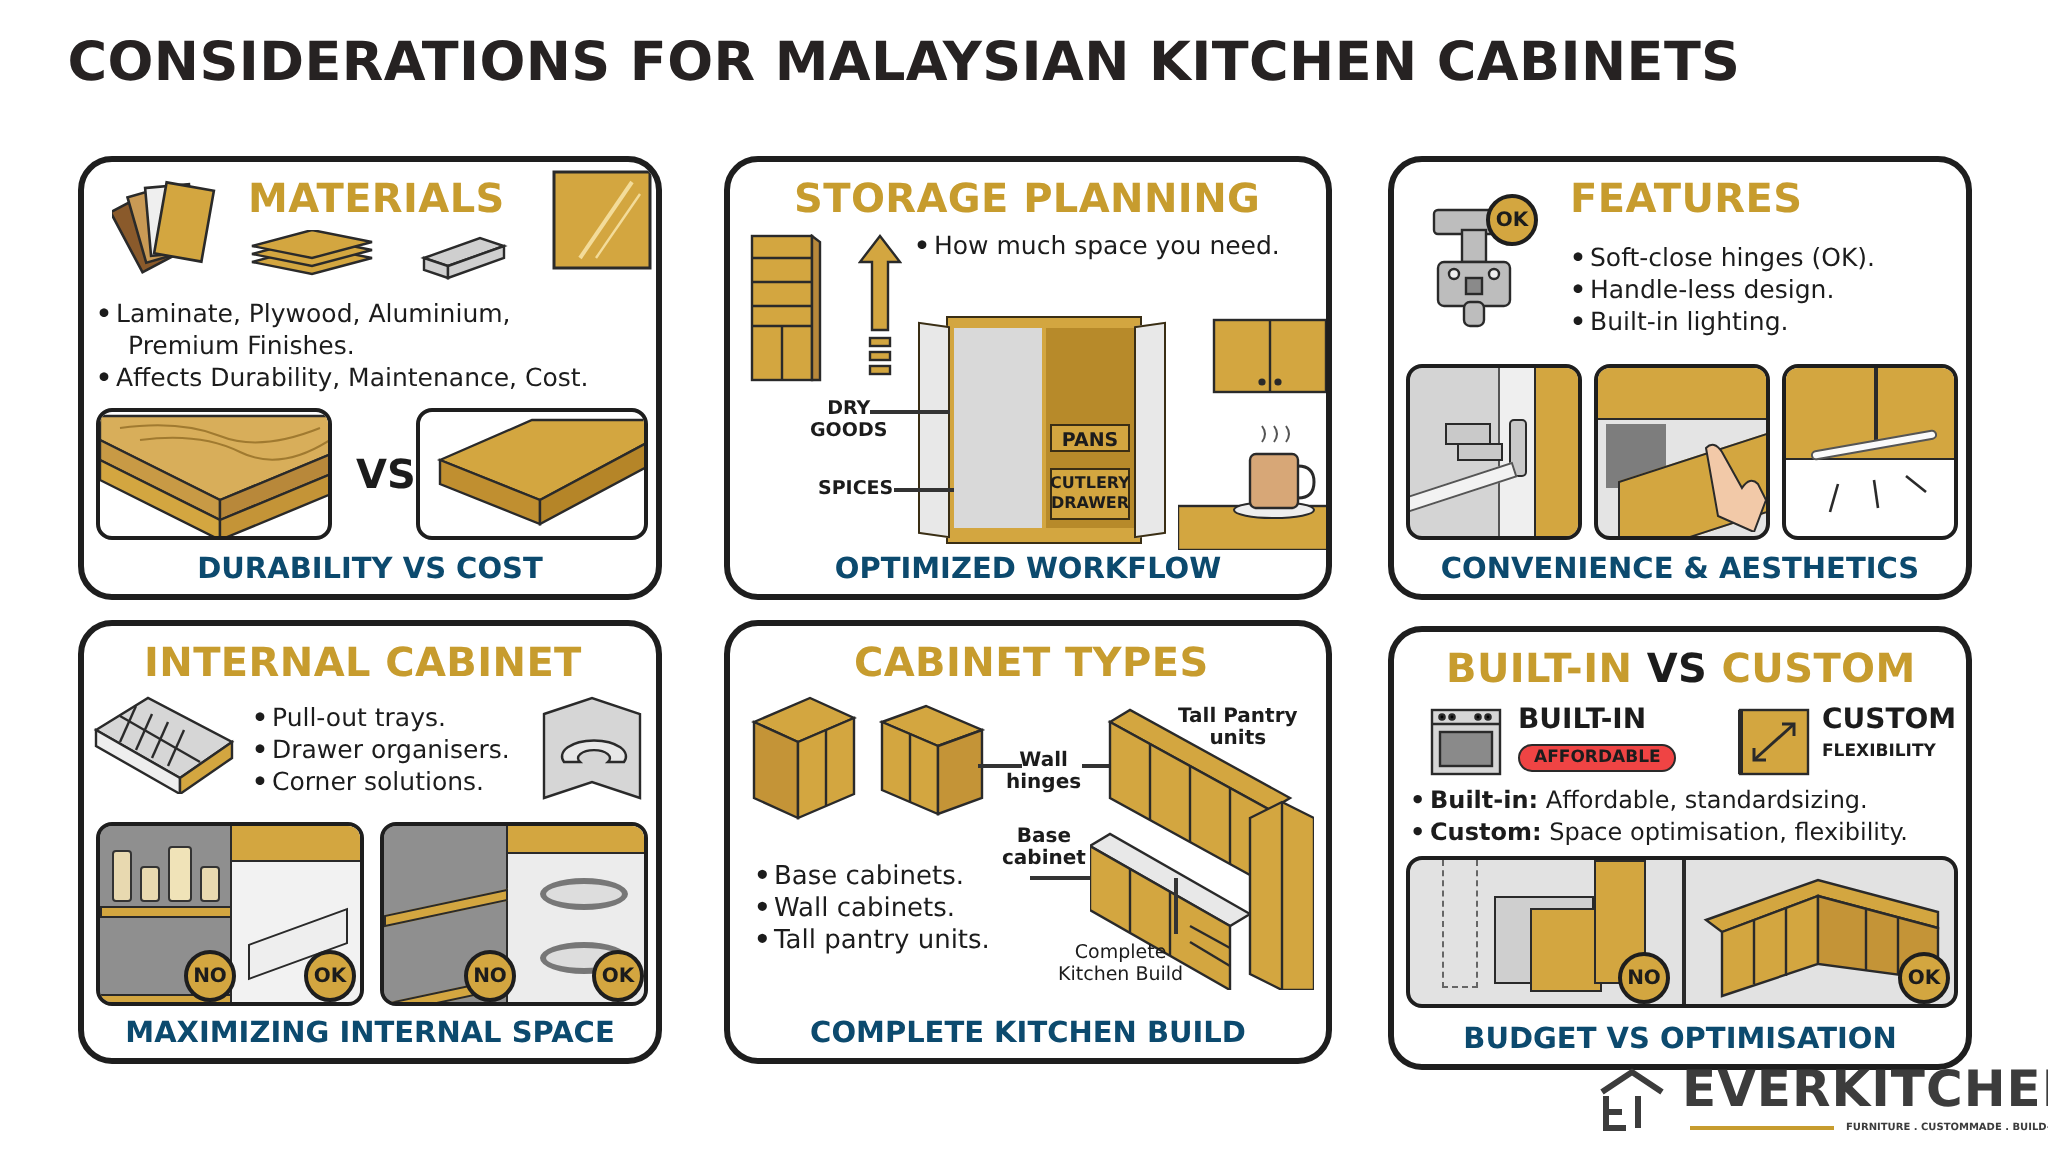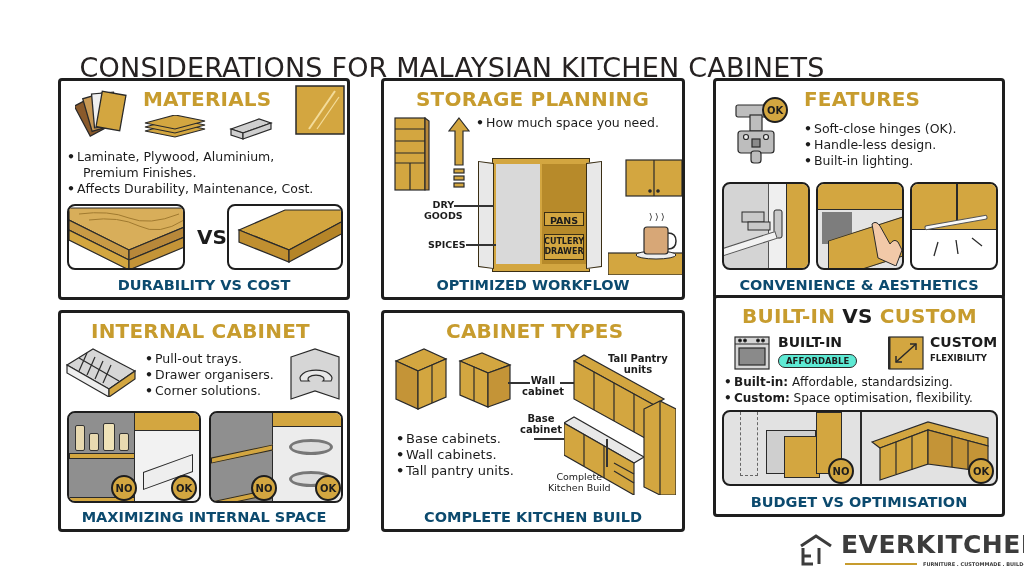--- a/index.html
+++ b/index.html
@@ -1,34 +1,34 @@
 <!DOCTYPE html>
 <html><head>
 <meta charset="utf-8">
 <style>
   * { box-sizing: border-box; margin: 0; padding: 0; }
   html, body { width: 1024px; height: 576px; background: #ffffff; overflow: hidden; }
   body { font-family: "DejaVu Sans", "Liberation Sans", sans-serif; color: #1c1c1c; position: relative; }
 
   .main-title {
     position: absolute; left: 0; top: 16px; width: 904px; text-align: center;
-    font-family: "DejaVu Sans", sans-serif; font-weight: normal; font-size: 27px;
-    letter-spacing: 0.2px; color: #262222; margin-top: 36px;
+    font-family: "DejaVu Sans", sans-serif; font-weight: bold; font-size: 27px;
+    letter-spacing: 0.2px; color: #262222;
   }
 
   .panel {
     position: absolute; width: 292px; height: 222px;
-    border: 3px solid #1e1e1e; border-radius: 4px; background: #fff; overflow: hidden; margin-left: 19px;
+    border: 3px solid #1e1e1e; border-radius: 17px; background: #fff; overflow: hidden;
   }
   .p1 { left: 39px;  top: 78px; width: 292px; }
   .p2 { left: 362px; top: 78px; width: 304px; }
   .p3 { left: 694px; top: 78px; width: 292px; }
   .p4 { left: 39px;  top: 310px; width: 292px; }
   .p5 { left: 362px; top: 310px; width: 304px; }
-  .p6 { left: 694px; top: 295px; width: 292px; }
+  .p6 { left: 694px; top: 313px; width: 292px; }
 
   .ptitle {
     position: absolute; font-weight: bold; font-size: 20px; color: #c79c2e;
     letter-spacing: 0.2px; white-space: nowrap;
   }
   .ptitle .dark { color: #1c1c1c; }
   .pfooter {
     position: absolute; left: 0; bottom: 4px; width: 100%; text-align: center;
     font-weight: bold; font-size: 14.5px; color: #0c4a6e; white-space: nowrap;
   }
@@ -305,21 +305,21 @@
   <svg style="position:absolute;left:74px;top:38px" width="54" height="58" viewBox="0 0 54 58">
     <g stroke="#2a2a2a" stroke-width="1.2" fill="#d3a640">
       <polygon points="2,10 24,2 52,14 30,22"></polygon>
       <polygon points="2,10 30,22 30,56 2,44"></polygon>
       <polygon points="30,22 52,14 52,48 30,56" fill="#c49437"></polygon>
       <line x1="16" y1="16" x2="16" y2="50"></line>
     </g>
   </svg>
   <div class="leader" style="left:124px;top:69px;width:22px"></div>
   <div class="label-sm" style="left:138px;top:62px;font-size:10px;white-space:pre">Wall
-cabinet</div>
+hinges</div>
   <div class="leader" style="left:176px;top:69px;width:22px"></div>
   <div class="label-sm" style="left:224px;top:40px;font-size:10px;white-space:pre">Tall Pantry
 units</div>
   <div class="label-sm" style="left:136px;top:100px;font-size:10px;white-space:pre">Base
 cabinet</div>
   <div class="leader" style="left:150px;top:125px;width:34px"></div>
 
   <svg style="position:absolute;left:180px;top:40px" width="112" height="142" viewBox="0 0 112 142">
     <g stroke="#2a2a2a" stroke-width="1.2">
       <polygon points="10,8 20,2 100,46 90,52" fill="#d3a640"></polygon>
@@ -359,21 +359,21 @@
       <rect x="1" y="1" width="34" height="32" fill="#d6d6d6"></rect>
       <line x1="1" y1="8" x2="35" y2="8"></line>
       <rect x="5" y="12" width="26" height="17" fill="#8a8a8a"></rect>
       <circle cx="6" cy="4.5" r="1.3"></circle>
         <circle cx="11" cy="4.5" r="1.3"></circle>
         <circle cx="24" cy="4.5" r="1.3"></circle>
         <circle cx="29" cy="4.5" r="1.3"></circle>
     </g>
   </svg>
   <div style="position:absolute;left:62px;top:36px;font-weight:bold;font-size:14px">BUILT-IN</div>
-  <div style="position:absolute;left:62px;top:56px;padding:1px 7px;border:1.5px solid #2a2a2a;border-radius:10px;background:#5eead4;font-weight:bold;font-size:8.5px">AFFORDABLE</div>
+  <div style="position:absolute;left:62px;top:56px;padding:1px 7px;border:1.5px solid #2a2a2a;border-radius:10px;background:#ef4444;font-weight:bold;font-size:8.5px">AFFORDABLE</div>
   <svg style="position:absolute;left:172px;top:38px" width="36" height="34" viewBox="0 0 36 34">
     <rect x="1" y="1" width="34" height="32" fill="#d3a640" stroke="#2a2a2a" stroke-width="1.2"></rect>
     <line x1="1" y1="1" x2="1" y2="33" stroke="#2a2a2a" stroke-width="3"></line>
     <line x1="8" y1="26" x2="28" y2="8" stroke="#2a2a2a" stroke-width="1.5"></line>
     <polyline points="22,8 28,8 28,14" fill="none" stroke="#2a2a2a" stroke-width="1.5"></polyline>
     <polyline points="8,20 8,26 14,26" fill="none" stroke="#2a2a2a" stroke-width="1.5"></polyline>
   </svg>
   <div style="position:absolute;left:214px;top:36px;font-weight:bold;font-size:14px">CUSTOM</div>
   <div style="position:absolute;left:214px;top:55px;font-weight:bold;font-size:8.5px">FLEXIBILITY</div>
   <ul class="bullets" style="left:8px;top:76px;font-size:12px">

